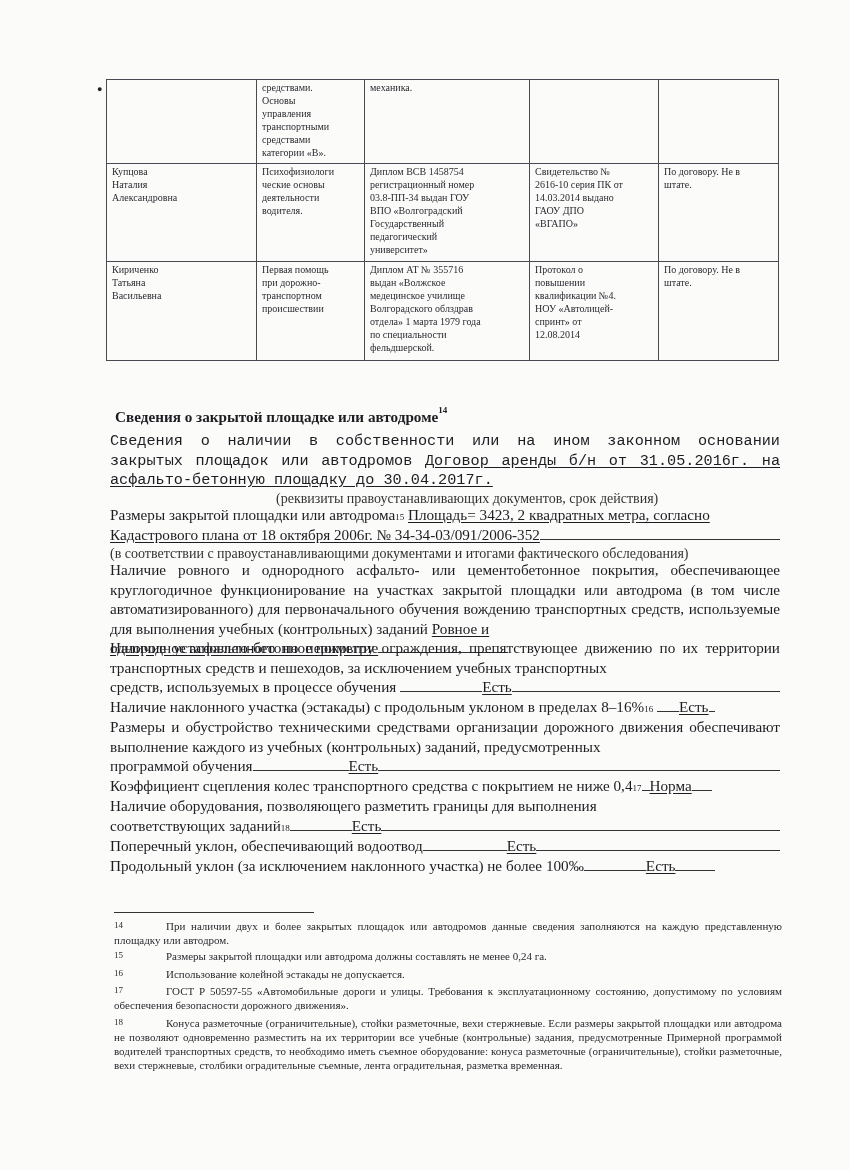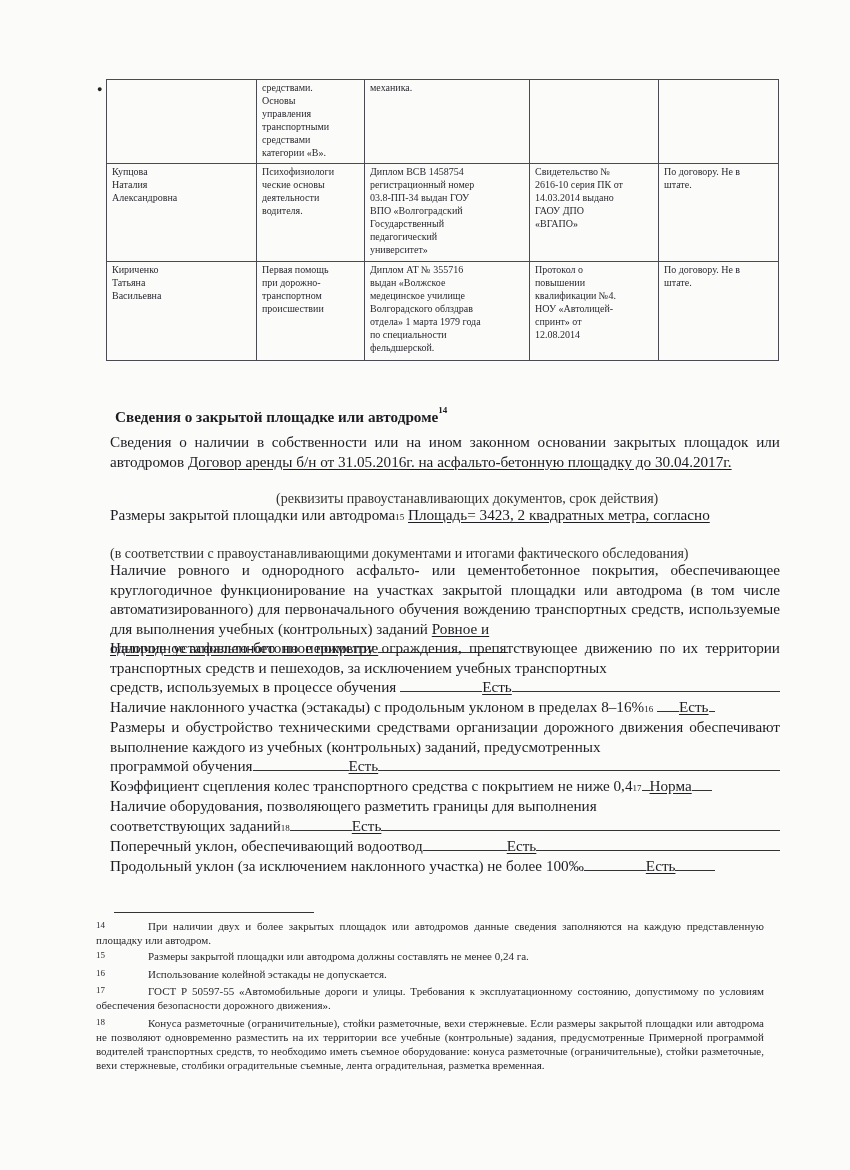--- a/index.html
+++ b/index.html
@@ -29,21 +29,21 @@
   .para { position: absolute; left: 110px; width: 670px; font-size: 15.2px; line-height: 19.6px; text-align: justify; }
   .u { text-decoration: underline; text-underline-offset: 2px; }
   .small { position: absolute; font-size: 14px; color: #333; }
   .line { display: flex; align-items: baseline; white-space: nowrap; }
   .line .fill { flex: 1; border-bottom: 1px solid #333; height: 1px; margin-bottom: 3px; position: relative; }
   .blank { display: inline-block; border-bottom: 1px solid #333; height: 14px; }
   .val { text-decoration: underline; text-underline-offset: 2px; }
   sup { font-size: 9px; vertical-align: 8px; line-height: 0; }
 
   .fn-rule { position: absolute; left: 114px; top: 912px; width: 200px; border-top: 1px solid #333; }
-  .fn { position: absolute; left: 96px; width: 668px; font-size: 11px; line-height: 14px; text-align: justify; color: #2a2a30; }
+  .fn { position: absolute; left: 114px; width: 668px; font-size: 11px; line-height: 14px; text-align: justify; color: #2a2a30; }
   .fn .num { display: inline-block; width: 52px; font-size: 9px; vertical-align: 2px; }
 </style>
 </head>
 <body>
 
 <span class="bullet">●</span>
 
 <table class="staff">
   <colgroup>
     <col style="width:150px">
@@ -136,28 +136,32 @@
           <span class="cell-line">штате.</span>
         </td>
       </tr>
     </tbody>
 </table>
 
 <div class="heading">
   <span>Сведения о закрытой площадке или автодроме</span><sup>14</sup>
 </div>
 
-<div class="para" style="top:432px;">
+<div class="para" style="top:432px;font-family:Liberation Mono, monospace;">
   <span>Сведения о наличии  в собственности или на ином законном основании закрытых площадок или автодромов</span>
   <span class="u">Договор аренды б/н от 31.05.2016г. на асфальто-бетонную площадку до 30.04.2017г.</span>
 </div>
 <div class="small" style="left:276px; top:491px;">(реквизиты правоустанавливающих документов, срок действия)</div>
 
 <div class="para" style="top:505px;">
   <div class="line"><span>Размеры закрытой площадки или автодрома</span><sup>15</sup>&nbsp;<span class="u">Площадь= 3423, 2 квадратных метра, согласно</span></div>
+  <div class="line">
+      <span class="u">Кадастрового плана от 18 октября 2006г. № 34-34-03/091/2006-352</span>
+      <span class="fill"></span>
+    </div>
 </div>
 <div class="small" style="left:110px; top:546px;">(в соответствии с  правоустанавливающими документами и итогами фактического обследования)</div>
 
 <div class="para" style="top:560px;">
   <span>Наличие ровного и однородного асфальто- или цементобетонное покрытия, обеспечивающее круглогодичное функционирование  на участках закрытой площадки или автодрома (в том числе автоматизированного) для первоначального обучения вождению транспортных средств, используемые для выполнения учебных (контрольных) заданий</span>
   <span class="u">Ровное и</span>
   <div class="line">
       <span class="u">однородное асфальто-бетонное покрытие</span>
       <span class="fill" style="flex:0 0 130px;"></span>
     </div>

